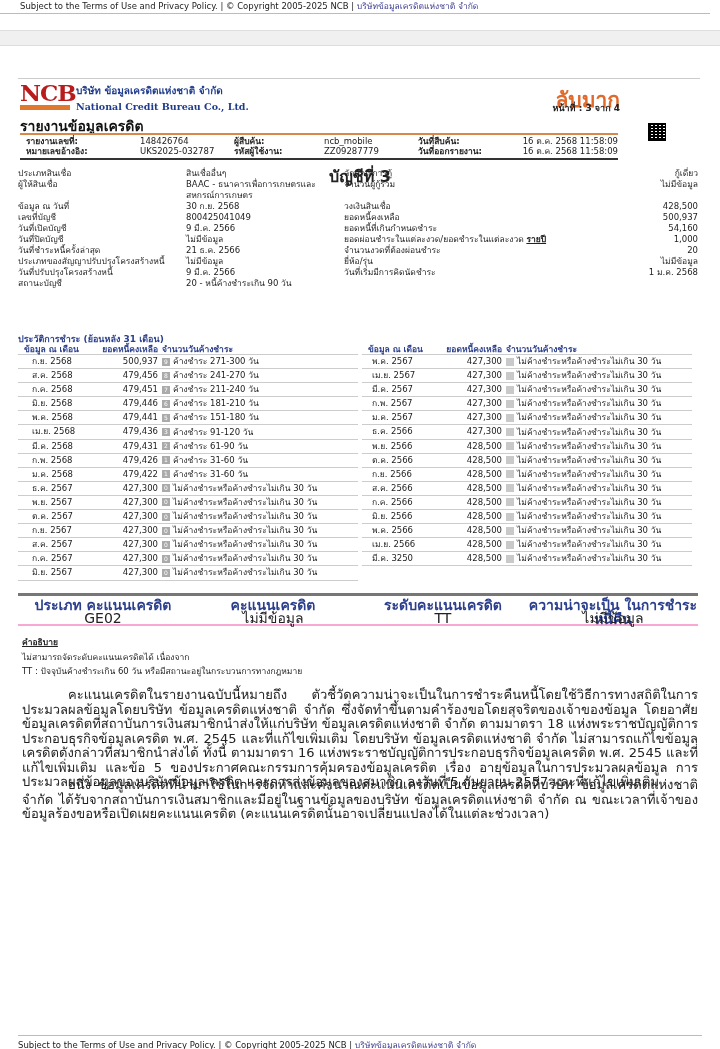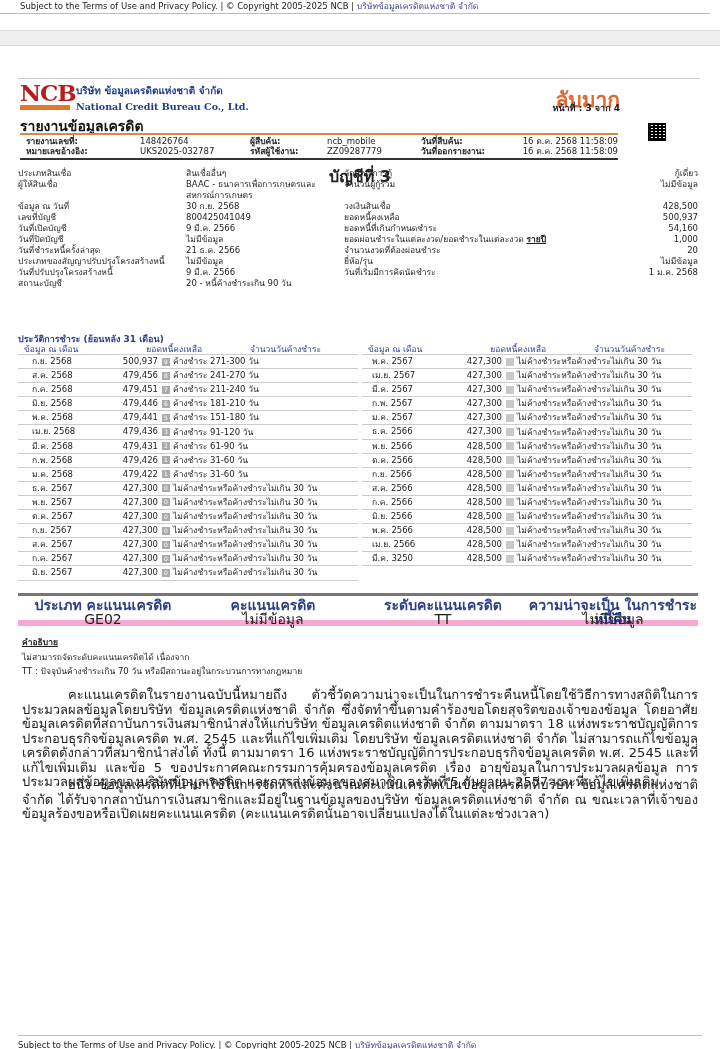--- a/index.html
+++ b/index.html
@@ -18,52 +18,52 @@
   .pageno { position: absolute; right: 100px; top: 101px; font-size: 9px; font-weight: bold; }
   .title { position: absolute; left: 20px; top: 115px; font-size: 14px; font-weight: bold; color: #111; }
   .orange-rule { position: absolute; left: 20px; top: 133px; width: 598px; height: 2px; background: #d9884a; }
   .qr { position: absolute; left: 648px; top: 123px; width: 18px; height: 18px; background:
       repeating-linear-gradient(90deg, #000 0 2px, #fff 2px 4px),
       repeating-linear-gradient(0deg, #000 0 2px, #fff 2px 3px); background-blend-mode: multiply; border: 1px solid #000; }
   .meta { position: absolute; left: 20px; top: 136px; width: 598px; font-size: 8.5px; }
   .meta-row { display: flex; height: 10px; line-height: 10px; }
   .meta-row .c1 { width: 120px; font-weight: bold; padding-left: 6px; }
   .meta-row .c2 { width: 94px; }
-  .meta-row .c3 { width: 77px; font-weight: bold; margin-left: 16px; }
+  .meta-row .c3 { width: 90px; font-weight: bold; }
   .meta-row .c4 { width: 94px; }
   .meta-row .c5 { width: 100px; font-weight: bold; }
   .meta-row .c6 { flex: 1; text-align: right; }
   .meta-bottom { position: absolute; left: 20px; top: 158px; width: 598px; height: 2px; background: #333; }
   .acct-title { position: absolute; left: 0; width: 720px; top: 164px; text-align: center; font-size: 16px; font-weight: bold; }
   .details { position: absolute; top: 168px; left: 18px; width: 680px; font-size: 8.5px; }
   .drow { display: flex; line-height: 11px; min-height: 11px; }
   .drow .l1 { width: 168px; }
   .drow .v1 { width: 158px; }
   .drow .l2 { width: 270px; }
   .drow .v2 { flex: 1; text-align: right; }
   .drow .u { text-decoration: underline; font-weight: bold; }
   .hist-title { position: absolute; left: 18px; top: 332px; font-size: 9px; font-weight: bold; color: #2b3f8c; }
   .hist { position: absolute; top: 343px; font-size: 8.5px; }
   .hist.left { left: 18px; width: 340px; }
   .hist.right { left: 362px; width: 330px; }
-  .hist .hdr { display: flex; height: 12px; line-height: 12px; font-weight: normal; color: #2b3f8c; border-bottom: 1px solid #ccc; gap: 44px; }
+  .hist .hdr { display: flex; height: 12px; line-height: 12px; font-weight: bold; color: #2b3f8c; border-bottom: 1px solid #ccc; }
   .hist .row { display: flex; height: 14.1px; line-height: 13px; border-bottom: 1px solid #ccc; }
   .hist .m { width: 70px; padding-left: 14px; }
   .hist .b { width: 74px; text-align: right; padding-right: 4px; }
   .hist .s { flex: 1; display: flex; align-items: center; }
   .hist .box { display: inline-block; width: 8px; height: 8px; background: #aaa; color: #fff; font-size: 6px; line-height: 8px; text-align: center; margin-right: 3px; }
   .hist.right .box { background: #c9c9c9; }
   .hist.right .m { padding-left: 10px; }
   .hist .hdr .m { padding-left: 6px; }
   .sep { position: absolute; left: 18px; top: 593px; width: 680px; height: 3px; background: #777; }
   .score { position: absolute; top: 598px; left: 18px; width: 680px; font-size: 14px; }
   .score .r { display: flex; height: 14px; line-height: 14px; }
   .score .r.h { font-weight: bold; color: #2b3f8c; }
   .score .r div { flex: 1; text-align: center; }
-  .score .bottom { border-bottom: 6px solid #f9a8d4; }
+  .score .bottom { border-bottom: 2px solid #f9a8d4; align-items: center; }
   .expl { position: absolute; left: 22px; top: 634px; font-size: 8.5px; line-height: 17px; }
   .expl .h { font-weight: bold; text-decoration: underline; }
   .para { position: absolute; left: 22px; width: 676px; font-size: 13px; line-height: 14.5px; text-align: justify; text-indent: 46px; }
   .bottombar { position: absolute; left: 18px; top: 1035px; width: 684px; border-top: 1px solid #bbb; padding-top: 2px; font-size: 8.5px; }
   .bottombar .co { color: #3b3b8f; }
 </style>
 </head>
 <body>
 
 <div class="topbar">
@@ -447,21 +447,21 @@
     <div>GE02</div>
     <div>ไม่มีข้อมูล</div>
     <div>TT</div>
     <div>ไม่มีข้อมูล</div>
   </div>
 </div>
 
 <div class="expl">
   <div class="h">คำอธิบาย</div>
   <div style="line-height:12px">ไม่สามารถจัดระดับคะแนนเครดิตได้ เนื่องจาก</div>
-  <div style="line-height:17px">TT : ปัจจุบันค้างชำระเกิน 70 วัน หรือมีสถานะอยู่ในกระบวนการทางกฎหมาย</div>
+  <div style="line-height:17px">TT : ปัจจุบันค้างชำระเกิน 60 วัน หรือมีสถานะอยู่ในกระบวนการทางกฎหมาย</div>
 </div>
 <div class="para" style="top:688px">คะแนนเครดิตในรายงานฉบับนี้หมายถึง ตัวชี้วัดความน่าจะเป็นในการชำระคืนหนี้โดยใช้วิธีการทางสถิติในการประมวลผลข้อมูลโดยบริษัท ข้อมูลเครดิตแห่งชาติ จำกัด ซึ่งจัดทำขึ้นตามคำร้องขอโดยสุจริตของเจ้าของข้อมูล โดยอาศัยข้อมูลเครดิตที่สถาบันการเงินสมาชิกนำส่งให้แก่บริษัท ข้อมูลเครดิตแห่งชาติ จำกัด ตามมาตรา 18 แห่งพระราชบัญญัติการประกอบธุรกิจข้อมูลเครดิต พ.ศ. 2545 และที่แก้ไขเพิ่มเติม โดยบริษัท ข้อมูลเครดิตแห่งชาติ จำกัด ไม่สามารถแก้ไขข้อมูลเครดิตดังกล่าวที่สมาชิกนำส่งได้ ทั้งนี้ ตามมาตรา 16 แห่งพระราชบัญญัติการประกอบธุรกิจข้อมูลเครดิต พ.ศ. 2545 และที่แก้ไขเพิ่มเติม และข้อ 5 ของประกาศคณะกรรมการคุ้มครองข้อมูลเครดิต เรื่อง อายุข้อมูลในการประมวลผลข้อมูล การประมวลผลข้อมูลของบริษัทข้อมูลเครดิต และการส่งข้อมูลของสมาชิก ลงวันที่ 5 กันยายน 2557 และที่แก้ไขเพิ่มเติม</div>
 <div class="para" style="top:778px">อนึ่ง ข้อมูลเครดิตที่นำมาใช้ในการจัดทำและคำนวณคะแนนเครดิตเป็นข้อมูลเครดิตที่บริษัท ข้อมูลเครดิตแห่งชาติ จำกัด ได้รับจากสถาบันการเงินสมาชิกและมีอยู่ในฐานข้อมูลของบริษัท ข้อมูลเครดิตแห่งชาติ จำกัด ณ ขณะเวลาที่เจ้าของข้อมูลร้องขอหรือเปิดเผยคะแนนเครดิต (คะแนนเครดิตนั้นอาจเปลี่ยนแปลงได้ในแต่ละช่วงเวลา)</div>
 
 <div class="bottombar">
   <span>Subject to the Terms of Use and Privacy Policy. | © Copyright 2005-2025 NCB |</span>
   <span class="co">บริษัทข้อมูลเครดิตแห่งชาติ จำกัด</span>
 </div>
 
 </body></html>

